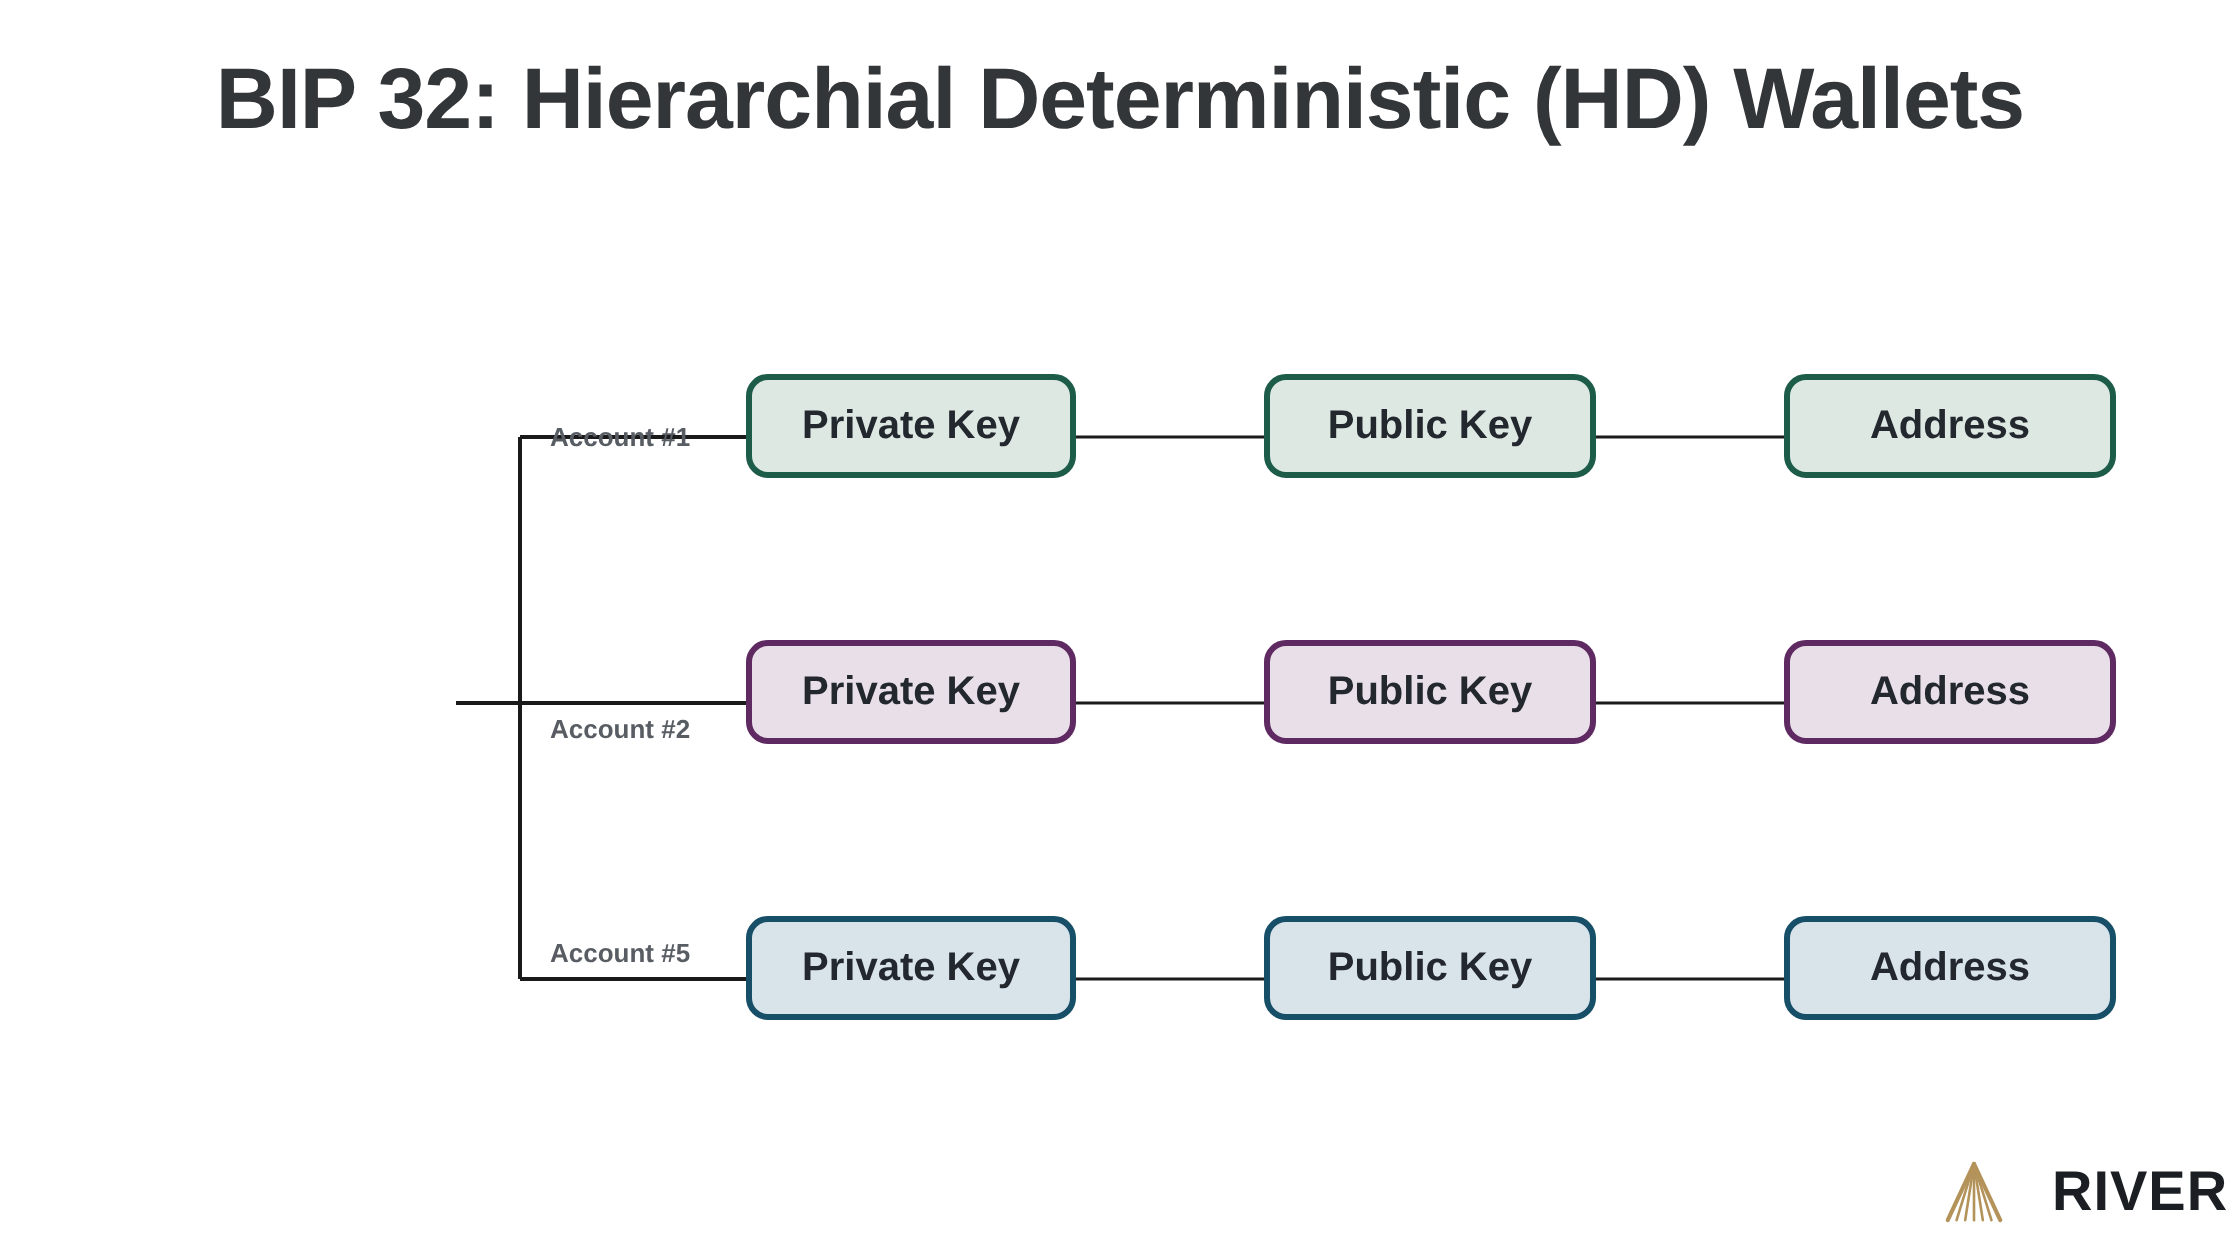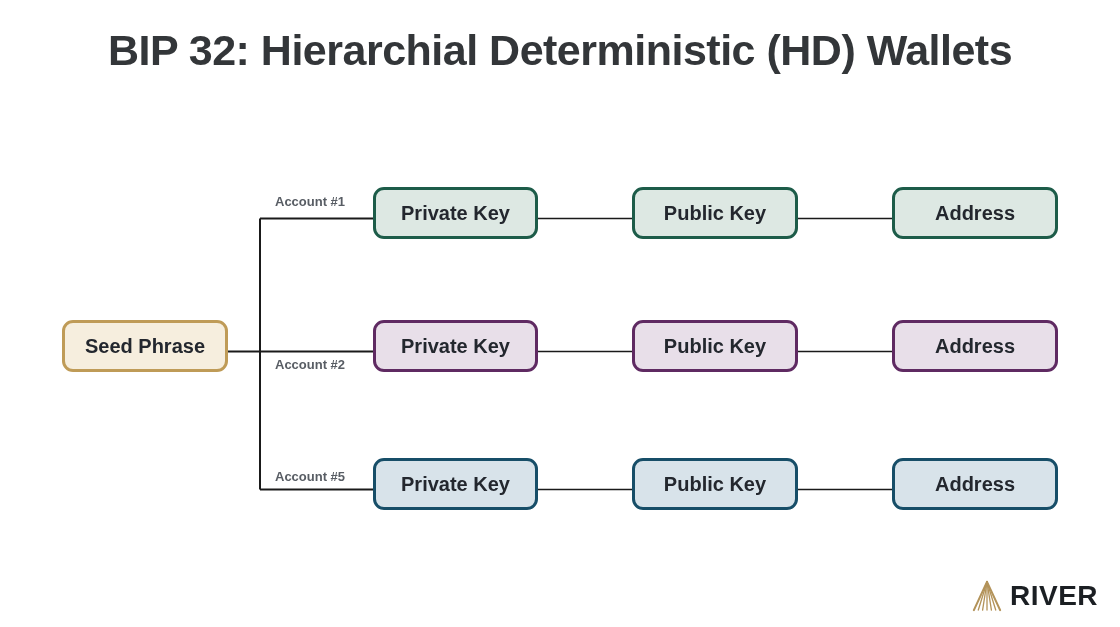--- a/index.html
+++ b/index.html
@@ -43,21 +43,21 @@
     color: #585d64;
     white-space: nowrap;
   }
   .wires { position: absolute; left: 0; top: 0; pointer-events: none; }
   .logo {
     position: absolute;
     left: 972px;
     top: 580px;
     display: flex;
     align-items: center;
-    gap: 8px;
+    gap: 24px;
   }
   .logo-text {
     font-size: 28px;
     font-weight: 800;
     letter-spacing: 0.5px;
     color: #1b1f23;
   }
 </style>
 </head>
 <body>
@@ -73,25 +73,24 @@
     <line x1="260" y1="489.5" x2="373" y2="489.5" stroke="#1a1a1a" stroke-width="2"></line>
 
     <line x1="538" y1="218.5" x2="632" y2="218.5" stroke="#1a1a1a" stroke-width="1.6"></line>
     <line x1="798" y1="218.5" x2="892" y2="218.5" stroke="#1a1a1a" stroke-width="1.6"></line>
     <line x1="538" y1="351.5" x2="632" y2="351.5" stroke="#1a1a1a" stroke-width="1.6"></line>
     <line x1="798" y1="351.5" x2="892" y2="351.5" stroke="#1a1a1a" stroke-width="1.6"></line>
     <line x1="538" y1="489.5" x2="632" y2="489.5" stroke="#1a1a1a" stroke-width="1.6"></line>
     <line x1="798" y1="489.5" x2="892" y2="489.5" stroke="#1a1a1a" stroke-width="1.6"></line>
   </svg>
 
-  <div class="acct-label" style="left:275px; top:194px;">Account #1</div>
+  <div class="acct-label" style="left:275px; top:211px;">Account #1</div>
   <div class="acct-label" style="left:275px; top:333px;margin-top:24px;">Account #2</div>
   <div class="acct-label" style="left:275px; top:469px;">Account #5</div>
 
-  <div class="node" style="left: 62px; top: 320px; width: 166px; background: rgb(246, 238, 222); border-color: rgb(191, 155, 87);">Seed Phrase</div>
 
   <div class="node" style="left: 373px; top: 187px; width: 165px; background: rgb(221, 232, 227); border-color: rgb(29, 92, 73);">Private Key</div>
   <div class="node" style="left: 632px; top: 187px; width: 166px; background: rgb(221, 232, 227); border-color: rgb(29, 92, 73);">Public Key</div>
   <div class="node" style="left: 892px; top: 187px; width: 166px; background: rgb(221, 232, 227); border-color: rgb(29, 92, 73);">Address</div>
 
   <div class="node" style="left: 373px; top: 320px; width: 165px; background: rgb(232, 223, 233); border-color: rgb(95, 42, 98);">Private Key</div>
   <div class="node" style="left: 632px; top: 320px; width: 166px; background: rgb(232, 223, 233); border-color: rgb(95, 42, 98);">Public Key</div>
   <div class="node" style="left: 892px; top: 320px; width: 166px; background: rgb(232, 223, 233); border-color: rgb(95, 42, 98);">Address</div>
 
   <div class="node" style="left: 373px; top: 458px; width: 165px; background: rgb(216, 227, 234); border-color: rgb(23, 78, 104);">Private Key</div>

